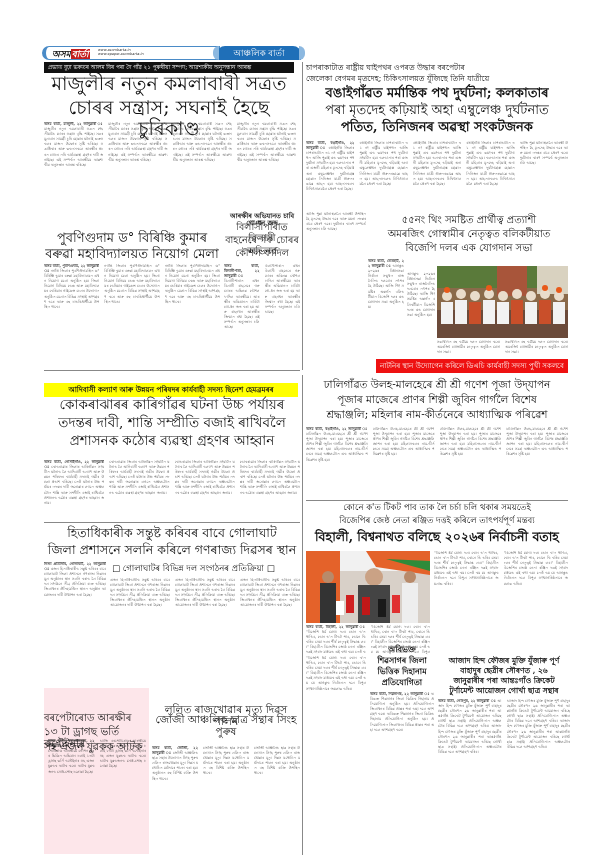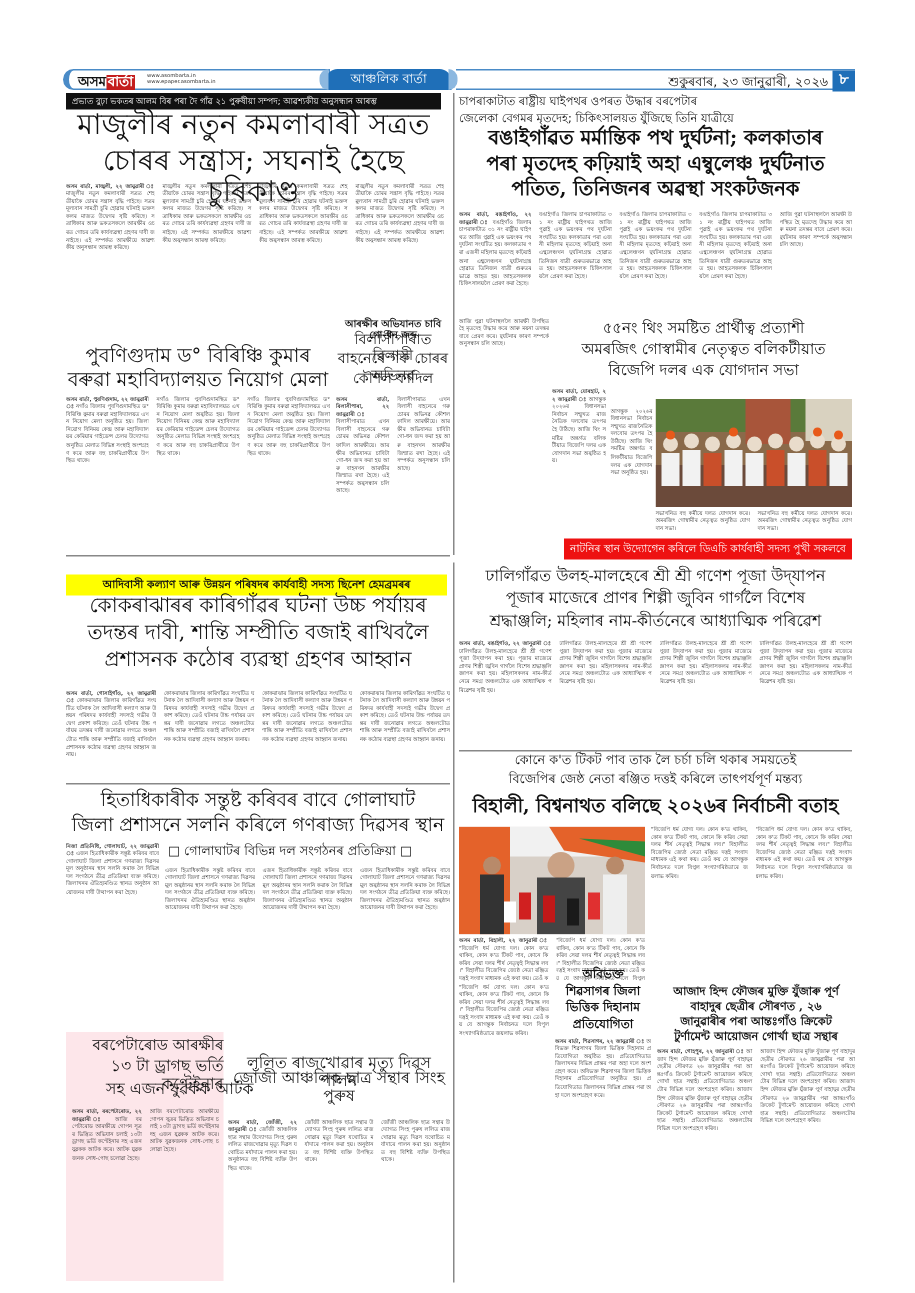--- a/index.html
+++ b/index.html
@@ -2,21 +2,21 @@
 <html><head>
 <meta charset="utf-8">
 <style>
   * { box-sizing: border-box; margin: 0; padding: 0; }
   html, body { width: 610px; height: 862px; background: #ffffff; overflow: hidden; }
   body { font-family: "DejaVu Sans", sans-serif; color: #111; position: relative; }
   .abs { position: absolute; }
 
   
   .topbar { left: 42px; top: 46px; width: 528px; height: 14px; }
-  .tb-left { position: absolute; left: 0; top: 0; width: 178px; height: 14px; border: 1px solid #4a8bc7; border-radius: 8px 0 0 8px; border-left: 4px solid #4a8bc7; background:#fff; }
+  .tb-left { position: absolute; left: 0; top: 0; width: 178px; height: 14px; border: 1px solid #4a8bc7; border-radius: 8px 0 0 8px; border-left: 4px solid #4a8bc7; background:#fff;font-style:italic; }
   .tb-logo { position:absolute; left:6px; top:0px; font-size:9px; font-weight:bold; color:#111; }
   .tb-logo .red { background:#c41e1e; color:#fff; padding:0 1px; }
   .tb-web { position:absolute; left:52px; top:1px; font-size:3.5px; color:#333; line-height:4px; }
   .tb-mid { position:absolute; left:175px; top:0; width:84px; height:14px; background:#1f6fb8; color:#fff; font-size:8.5px; text-align:center; line-height:14px; border-radius:8px 8px 0 0; }
   .tb-mid::before, .tb-mid::after { content:""; position:absolute; top:0; width:6px; height:14px; background:#8cb8e0; }
   .tb-mid::before { left:-4px; border-radius:8px 0 0 8px; }
   .tb-mid::after { right:-4px; border-radius:0 8px 8px 0; }
   .tb-right { position:absolute; left:262px; top:0; width:266px; height:14px; border-top:1px solid #4a8bc7; border-bottom:1px solid #4a8bc7; }
   .tb-date { position:absolute; right:18px; top:1px; font-size:8.5px; color:#111; }
   .tb-page { position:absolute; right:0; top:0; width:15px; height:14px; background:#1f6fb8; color:#fff; font-size:10px; text-align:center; line-height:14px; font-weight:bold; }
@@ -25,42 +25,38 @@
   .head { font-family: "DejaVu Serif", serif; text-align:center; color:#111; line-height:1.12; }
   .sub { font-family: "DejaVu Sans", sans-serif; text-align:left; color:#111; line-height:1.2; }
   .body-text { font-size:3.6px; line-height:5.1px; color:#333; text-align:justify; overflow:hidden; word-break:break-all; }
   .cols { display:flex; gap:5px; }
   .cols > .body-text { flex:1; }
   .rule-v { background:#888; width:1px; }
   .rule-h { background:#888; height:1px; }
 
   .photo { overflow:hidden; }
   .hl-yellow { background:#ffff00; color:#111; font-size:8px; font-weight:bold; padding:1px 0; text-align:center; white-space:nowrap; }
-  .hl-red { background:#ee1111; color:#fff; font-size:7px; padding:1px 4px; text-align:center; white-space:nowrap; }
+  .hl-red { background:#ee1111; color:#fff; font-size:7px; padding:1px 4px; text-align:left; white-space:nowrap; }
   .pink { background:#fde6ea; }
-  .box-title { font-size:9.5px; text-align:right; }
+  .box-title { font-size:9.5px; text-align:left;margin-top:20px; }
 </style>
 </head>
 <body>
 
 <div class="abs topbar">
   <div class="tb-left">
     <span class="tb-logo">
       <span>অসম</span><span class="red">বাৰ্তা</span>
     </span>
     <span class="tb-web">
       <span>www.asombarta.in</span><br>
       <span>www.epaper.asombarta.in</span>
     </span>
   </div>
   <div class="tb-mid">আঞ্চলিক বাৰ্তা</div>
-  <div class="tb-right">
-    <span class="tb-date">শুকুৰবাৰ, ২৩ জানুৱাৰী, ২০২৬</span>
-    <span class="tb-page">৮</span>
-  </div>
 </div>
 
 <div class="abs kicker-box" style="left:44px;top:62px;width:250px;">প্ৰভাত বুঢ়া ভকতৰ আলম বিৰ পৰা দৈ গাঁৱ ২১ পুৰুষীয়া সম্পদ; আৱশ্যকীয় অনুসন্ধান আৰম্ভ</div>
 <div class="abs head" style="left:40px;top:73px;width:258px;font-size:19px;">মাজুলীৰ নতুন কমলাবাৰী সত্ৰত</div>
 <div class="abs head" style="left:40px;top:97px;width:258px;font-size:19px;">চোৰৰ সন্ত্ৰাস; সঘনাই হৈছে চুৰিকাণ্ড</div>
 <div class="abs cols" style="left:44px;top:122px;width:252px;height:106px;">
   <div class="body-text"><b>অসম বাৰ্তা, মাজুলী, ২২ জানুৱাৰী ঃ</b> <span>মাজুলীৰ নতুন কমলাবাৰী সত্ৰত শেহতীয়াকৈ চোৰৰ সন্ত্ৰাস বৃদ্ধি পাইছে। সত্ৰৰ মূল্যবান সামগ্ৰী চুৰি হোৱাৰ ঘটনাই ভক্তসকলৰ মাজত উদ্বেগৰ সৃষ্টি কৰিছে। সত্ৰাধিকাৰ আৰু ভকতসকলে আৰক্ষীৰ ওচৰত গোচৰ তৰি কাৰ্যব্যৱস্থা গ্ৰহণৰ দাবী জনাইছে। এই সম্পৰ্কত আৰক্ষীয়ে আৱশ্যকীয় অনুসন্ধান আৰম্ভ কৰিছে।</span></div>
   <div class="body-text">মাজুলীৰ নতুন কমলাবাৰী সত্ৰত শেহতীয়াকৈ চোৰৰ সন্ত্ৰাস বৃদ্ধি পাইছে। সত্ৰৰ মূল্যবান সামগ্ৰী চুৰি হোৱাৰ ঘটনাই ভক্তসকলৰ মাজত উদ্বেগৰ সৃষ্টি কৰিছে। সত্ৰাধিকাৰ আৰু ভকতসকলে আৰক্ষীৰ ওচৰত গোচৰ তৰি কাৰ্যব্যৱস্থা গ্ৰহণৰ দাবী জনাইছে। এই সম্পৰ্কত আৰক্ষীয়ে আৱশ্যকীয় অনুসন্ধান আৰম্ভ কৰিছে।</div>
   <div class="body-text">মাজুলীৰ নতুন কমলাবাৰী সত্ৰত শেহতীয়াকৈ চোৰৰ সন্ত্ৰাস বৃদ্ধি পাইছে। সত্ৰৰ মূল্যবান সামগ্ৰী চুৰি হোৱাৰ ঘটনাই ভক্তসকলৰ মাজত উদ্বেগৰ সৃষ্টি কৰিছে। সত্ৰাধিকাৰ আৰু ভকতসকলে আৰক্ষীৰ ওচৰত গোচৰ তৰি কাৰ্যব্যৱস্থা গ্ৰহণৰ দাবী জনাইছে। এই সম্পৰ্কত আৰক্ষীয়ে আৱশ্যকীয় অনুসন্ধান আৰম্ভ কৰিছে।</div>
   <div class="body-text">মাজুলীৰ নতুন কমলাবাৰী সত্ৰত শেহতীয়াকৈ চোৰৰ সন্ত্ৰাস বৃদ্ধি পাইছে। সত্ৰৰ মূল্যবান সামগ্ৰী চুৰি হোৱাৰ ঘটনাই ভক্তসকলৰ মাজত উদ্বেগৰ সৃষ্টি কৰিছে। সত্ৰাধিকাৰ আৰু ভকতসকলে আৰক্ষীৰ ওচৰত গোচৰ তৰি কাৰ্যব্যৱস্থা গ্ৰহণৰ দাবী জনাইছে। এই সম্পৰ্কত আৰক্ষীয়ে আৱশ্যকীয় অনুসন্ধান আৰম্ভ কৰিছে।</div>
@@ -81,21 +77,21 @@
 <div class="abs cols" style="left:224px;top:264px;width:76px;height:102px;">
   <div class="body-text"><b>অসম বাৰ্তা, বিলাসীপাৰা, ২২ জানুৱাৰী ঃ</b> <span>বিলাসীপাৰাত এখন বিলাসী বাহনেৰে গৰু চোৰৰ অভিনৱ কৌশল ফাদিল আৰক্ষীয়ে। আৰক্ষীৰ অভিযানত চাবিটা গো-ধন জব্দ কৰা হয় আৰু বাহনখন আৰক্ষীৰ জিম্মাত ৰখা হৈছে। এই সম্পৰ্কত অনুসন্ধান চলি আছে।</span></div>
   <div class="body-text">বিলাসীপাৰাত এখন বিলাসী বাহনেৰে গৰু চোৰৰ অভিনৱ কৌশল ফাদিল আৰক্ষীয়ে। আৰক্ষীৰ অভিযানত চাবিটা গো-ধন জব্দ কৰা হয় আৰু বাহনখন আৰক্ষীৰ জিম্মাত ৰখা হৈছে। এই সম্পৰ্কত অনুসন্ধান চলি আছে।</div>
 </div>
 
 <div class="abs rule-v" style="left:302px;top:62px;height:308px;"></div>
 
 <div class="abs sub" style="left:306px;top:63px;width:262px;font-size:7.6px;">চাপৰাকাটাত ৰাষ্ট্ৰীয় ঘাইপথৰ ওপৰত উদ্ধাৰ বৰপেটাৰ</div>
 <div class="abs sub" style="left:306px;top:74px;width:262px;font-size:7.6px;">জেলেকা বেগমৰ মৃতদেহ; চিকিৎসালয়ত যুঁজিছে তিনি যাত্ৰীয়ে</div>
 <div class="abs head" style="left:306px;top:86px;width:262px;font-size:13px;font-weight:bold;">বঙাইগাঁৱত মৰ্মান্তিক পথ দুৰ্ঘটনা; কলকাতাৰ</div>
-<div class="abs head" style="left:306px;top:103px;width:262px;font-size:13px;font-weight:bold;">পৰা মৃতদেহ কঢ়িয়াই অহা এম্বুলেঞ্চ দুৰ্ঘটনাত</div>
+<div class="abs head" style="left:306px;top:103px;width:262px;font-size:13px;font-weight:normal;">পৰা মৃতদেহ কঢ়িয়াই অহা এম্বুলেঞ্চ দুৰ্ঘটনাত</div>
 <div class="abs head" style="left:306px;top:120px;width:262px;font-size:13px;font-weight:bold;">পতিত, তিনিজনৰ অৱস্থা সংকটজনক</div>
 <div class="abs cols" style="left:306px;top:141px;width:262px;height:70px;">
   <div class="body-text"><b>অসম বাৰ্তা, বঙাইগাঁও, ২২ জানুৱাৰী ঃ</b> <span>বঙাইগাঁও জিলাৰ চাপৰাকাটাত ৩১ নং ৰাষ্ট্ৰীয় ঘাইপথত আজি পুৱাই এক ভয়ংকৰ পথ দুৰ্ঘটনা সংঘটিত হয়। কলকাতাৰ পৰা এজনী মহিলাৰ মৃতদেহ কঢ়িয়াই অনা এম্বুলেঞ্চখন দুৰ্ঘটনাগ্ৰস্ত হোৱাত তিনিজন যাত্ৰী গুৰুতৰভাৱে আহত হয়। আহতসকলক চিকিৎসালয়লৈ প্ৰেৰণ কৰা হৈছে।</span></div>
   <div class="body-text">বঙাইগাঁও জিলাৰ চাপৰাকাটাত ৩১ নং ৰাষ্ট্ৰীয় ঘাইপথত আজি পুৱাই এক ভয়ংকৰ পথ দুৰ্ঘটনা সংঘটিত হয়। কলকাতাৰ পৰা এজনী মহিলাৰ মৃতদেহ কঢ়িয়াই অনা এম্বুলেঞ্চখন দুৰ্ঘটনাগ্ৰস্ত হোৱাত তিনিজন যাত্ৰী গুৰুতৰভাৱে আহত হয়। আহতসকলক চিকিৎসালয়লৈ প্ৰেৰণ কৰা হৈছে।</div>
   <div class="body-text">বঙাইগাঁও জিলাৰ চাপৰাকাটাত ৩১ নং ৰাষ্ট্ৰীয় ঘাইপথত আজি পুৱাই এক ভয়ংকৰ পথ দুৰ্ঘটনা সংঘটিত হয়। কলকাতাৰ পৰা এজনী মহিলাৰ মৃতদেহ কঢ়িয়াই অনা এম্বুলেঞ্চখন দুৰ্ঘটনাগ্ৰস্ত হোৱাত তিনিজন যাত্ৰী গুৰুতৰভাৱে আহত হয়। আহতসকলক চিকিৎসালয়লৈ প্ৰেৰণ কৰা হৈছে।</div>
   <div class="body-text">বঙাইগাঁও জিলাৰ চাপৰাকাটাত ৩১ নং ৰাষ্ট্ৰীয় ঘাইপথত আজি পুৱাই এক ভয়ংকৰ পথ দুৰ্ঘটনা সংঘটিত হয়। কলকাতাৰ পৰা এজনী মহিলাৰ মৃতদেহ কঢ়িয়াই অনা এম্বুলেঞ্চখন দুৰ্ঘটনাগ্ৰস্ত হোৱাত তিনিজন যাত্ৰী গুৰুতৰভাৱে আহত হয়। আহতসকলক চিকিৎসালয়লৈ প্ৰেৰণ কৰা হৈছে।</div>
   <div class="body-text">আজি পুৱা ঘটনাস্থললৈ আৰক্ষী উপস্থিত হৈ মৃতদেহ উদ্ধাৰ কৰে আৰু ময়না তদন্তৰ বাবে প্ৰেৰণ কৰে। দুৰ্ঘটনাৰ কাৰণ সম্পৰ্কে অনুসন্ধান চলি আছে।</div>
 </div>
 
 <div class="abs head" style="left:370px;top:214px;width:198px;font-size:10px;">৫৫নং থিং সমষ্টিত প্ৰাৰ্থীত্ব প্ৰত্যাশী</div>

